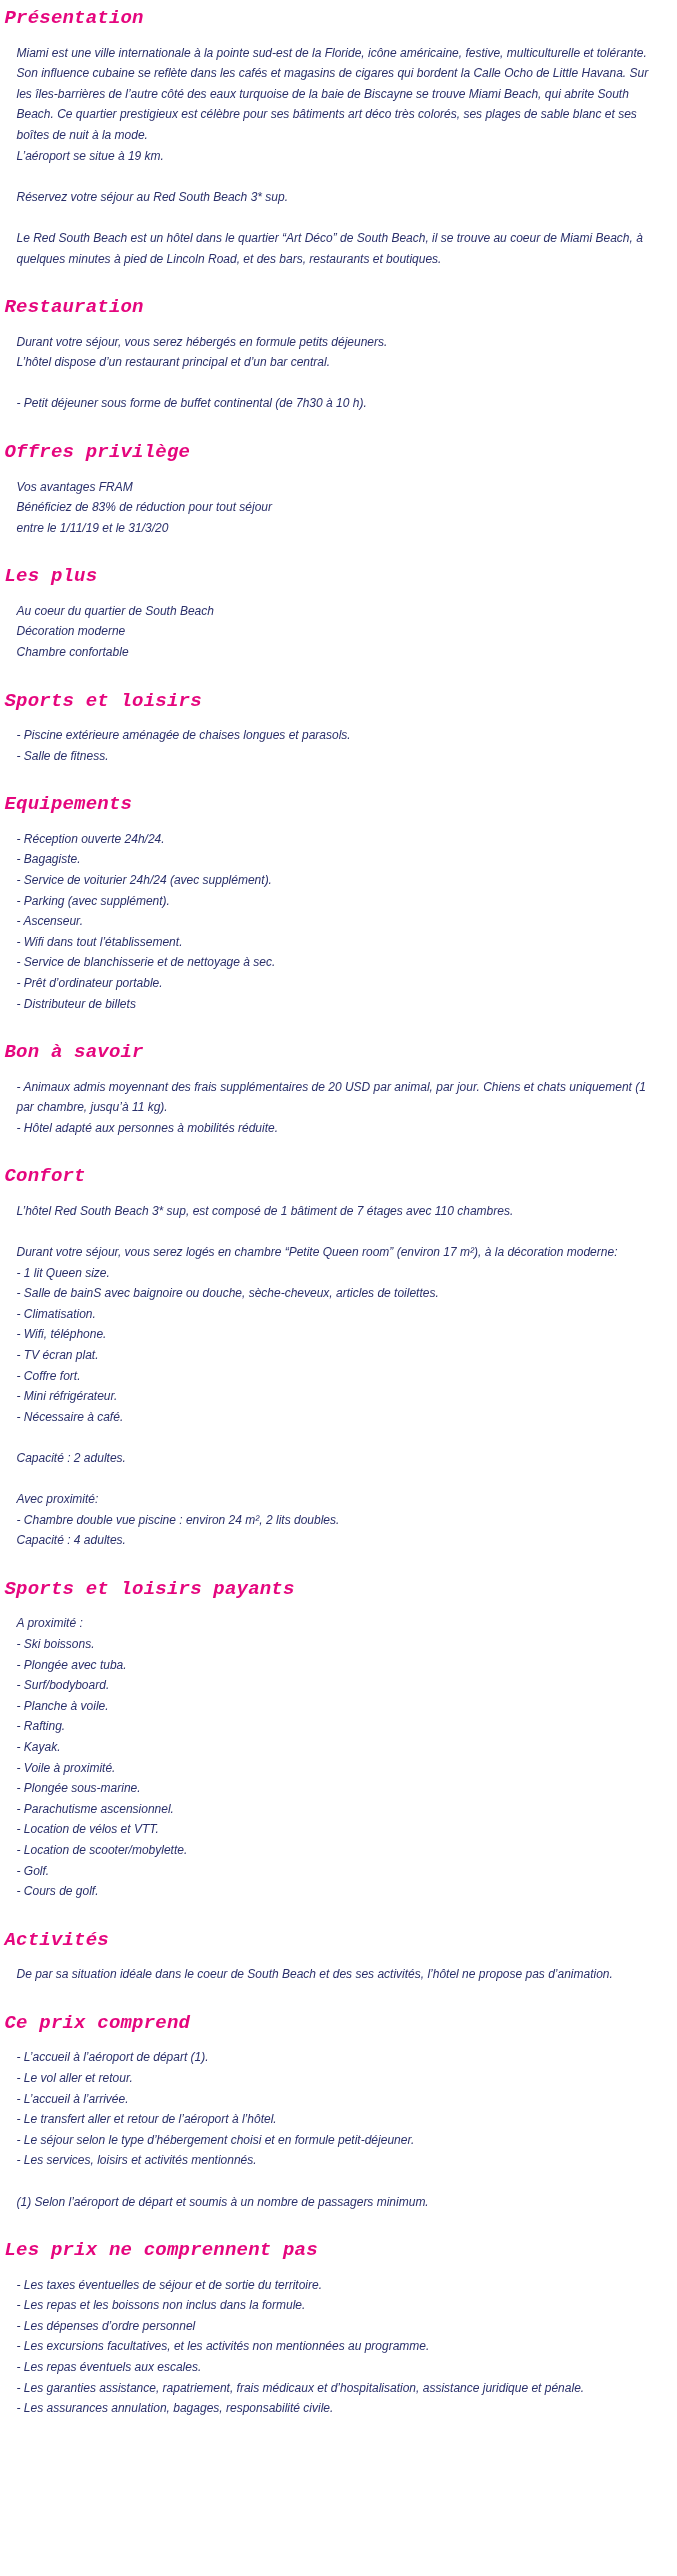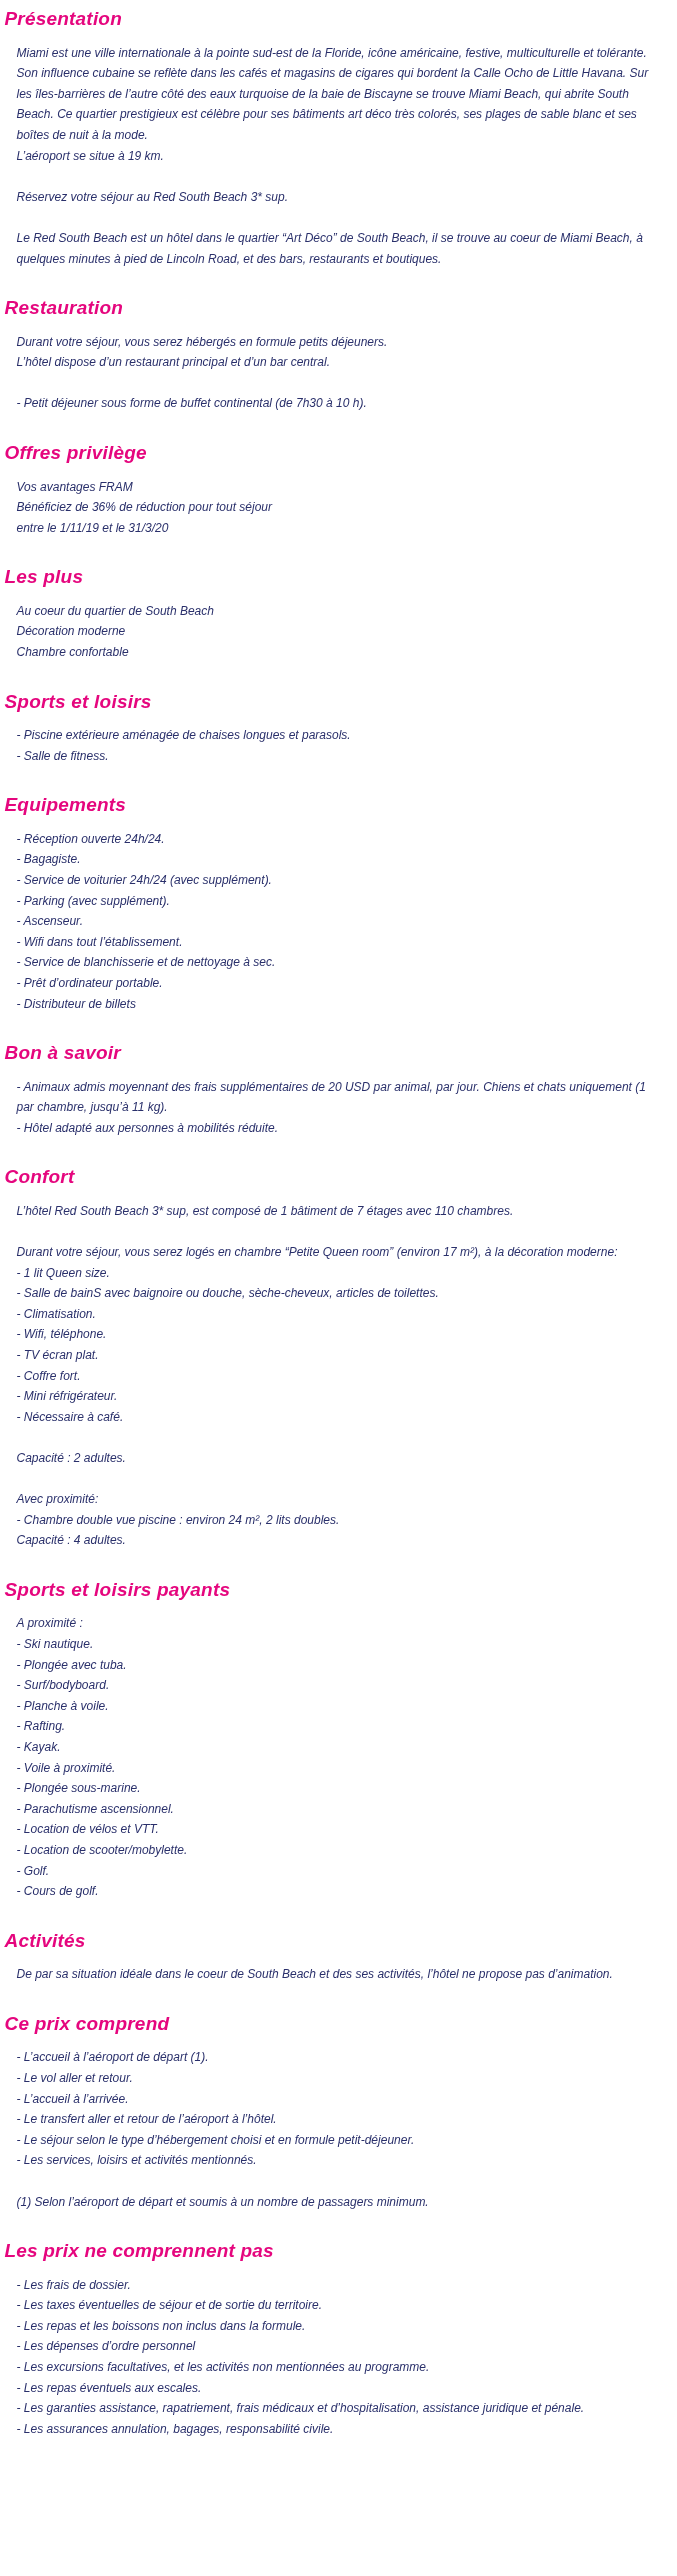--- a/index.html
+++ b/index.html
@@ -23,20 +23,21 @@
     padding: 7.1px 7.1px 21.4px 4.5px;
   }
   .section-title {
     color: var(--heading-color);
     font-size: 19px;
     line-height: 23px;
     font-weight: 600;
     font-style: italic;
     letter-spacing: 0.2px;
     margin: 27px 0 12.5px 0;
+    font-family: Liberation Mono, monospace;
   }
   .section:first-child .section-title { margin-top: 0; }
   .paragraph { margin: 12px; }
   .paragraph + .paragraph { margin-top: 20.6px; }
   .line {
     font-size: 12px;
     line-height: 20.6px;
     word-wrap: break-word;
   }
 </style>
@@ -64,21 +65,21 @@
         <div class="line">L’hôtel dispose d’un restaurant principal et d’un bar central.</div>
       </div>
       <div class="paragraph">
         <div class="line">- Petit déjeuner sous forme de buffet continental (de 7h30 à 10 h).</div>
       </div>
     </section>
     <section class="section">
       <h2 class="section-title">Offres privilège</h2>
       <div class="paragraph">
         <div class="line">Vos avantages FRAM</div>
-        <div class="line">Bénéficiez de 36% de réduction pour tout séjour</div>
+        <div class="line">Bénéficiez de 83% de réduction pour tout séjour</div>
         <div class="line">entre le 1/11/19 et le 31/3/20</div>
       </div>
     </section>
     <section class="section">
       <h2 class="section-title">Les plus</h2>
       <div class="paragraph">
         <div class="line">Au coeur du quartier de South Beach</div>
         <div class="line">Décoration moderne</div>
         <div class="line">Chambre confortable</div>
       </div>
@@ -133,21 +134,21 @@
       <div class="paragraph">
         <div class="line">Avec proximité:</div>
         <div class="line">- Chambre double vue piscine : environ 24 m², 2 lits doubles.</div>
         <div class="line">Capacité : 4 adultes.</div>
       </div>
     </section>
     <section class="section">
       <h2 class="section-title">Sports et loisirs payants</h2>
       <div class="paragraph">
         <div class="line">A proximité :</div>
-        <div class="line">- Ski nautique.</div>
+        <div class="line">- Ski boissons.</div>
         <div class="line">- Plongée avec tuba.</div>
         <div class="line">- Surf/bodyboard.</div>
         <div class="line">- Planche à voile.</div>
         <div class="line">- Rafting.</div>
         <div class="line">- Kayak.</div>
         <div class="line">- Voile à proximité.</div>
         <div class="line">- Plongée sous-marine.</div>
         <div class="line">- Parachutisme ascensionnel.</div>
         <div class="line">- Location de vélos et VTT.</div>
         <div class="line">- Location de scooter/mobylette.</div>
@@ -171,21 +172,20 @@
         <div class="line">- Le séjour selon le type d’hébergement choisi et en formule petit-déjeuner.</div>
         <div class="line">- Les services, loisirs et activités mentionnés.</div>
       </div>
       <div class="paragraph">
         <div class="line">(1) Selon l’aéroport de départ et soumis à un nombre de passagers minimum.</div>
       </div>
     </section>
     <section class="section">
       <h2 class="section-title">Les prix ne comprennent pas</h2>
       <div class="paragraph">
-        <div class="line">- Les frais de dossier.</div>
         <div class="line">- Les taxes éventuelles de séjour et de sortie du territoire.</div>
         <div class="line">- Les repas et les boissons non inclus dans la formule.</div>
         <div class="line">- Les dépenses d’ordre personnel</div>
         <div class="line">- Les excursions facultatives, et les activités non mentionnées au programme.</div>
         <div class="line">- Les repas éventuels aux escales.</div>
         <div class="line">- Les garanties assistance, rapatriement, frais médicaux et d’hospitalisation, assistance juridique et pénale.</div>
         <div class="line">- Les assurances annulation, bagages, responsabilité civile.</div>
       </div>
     </section>
   </main>

